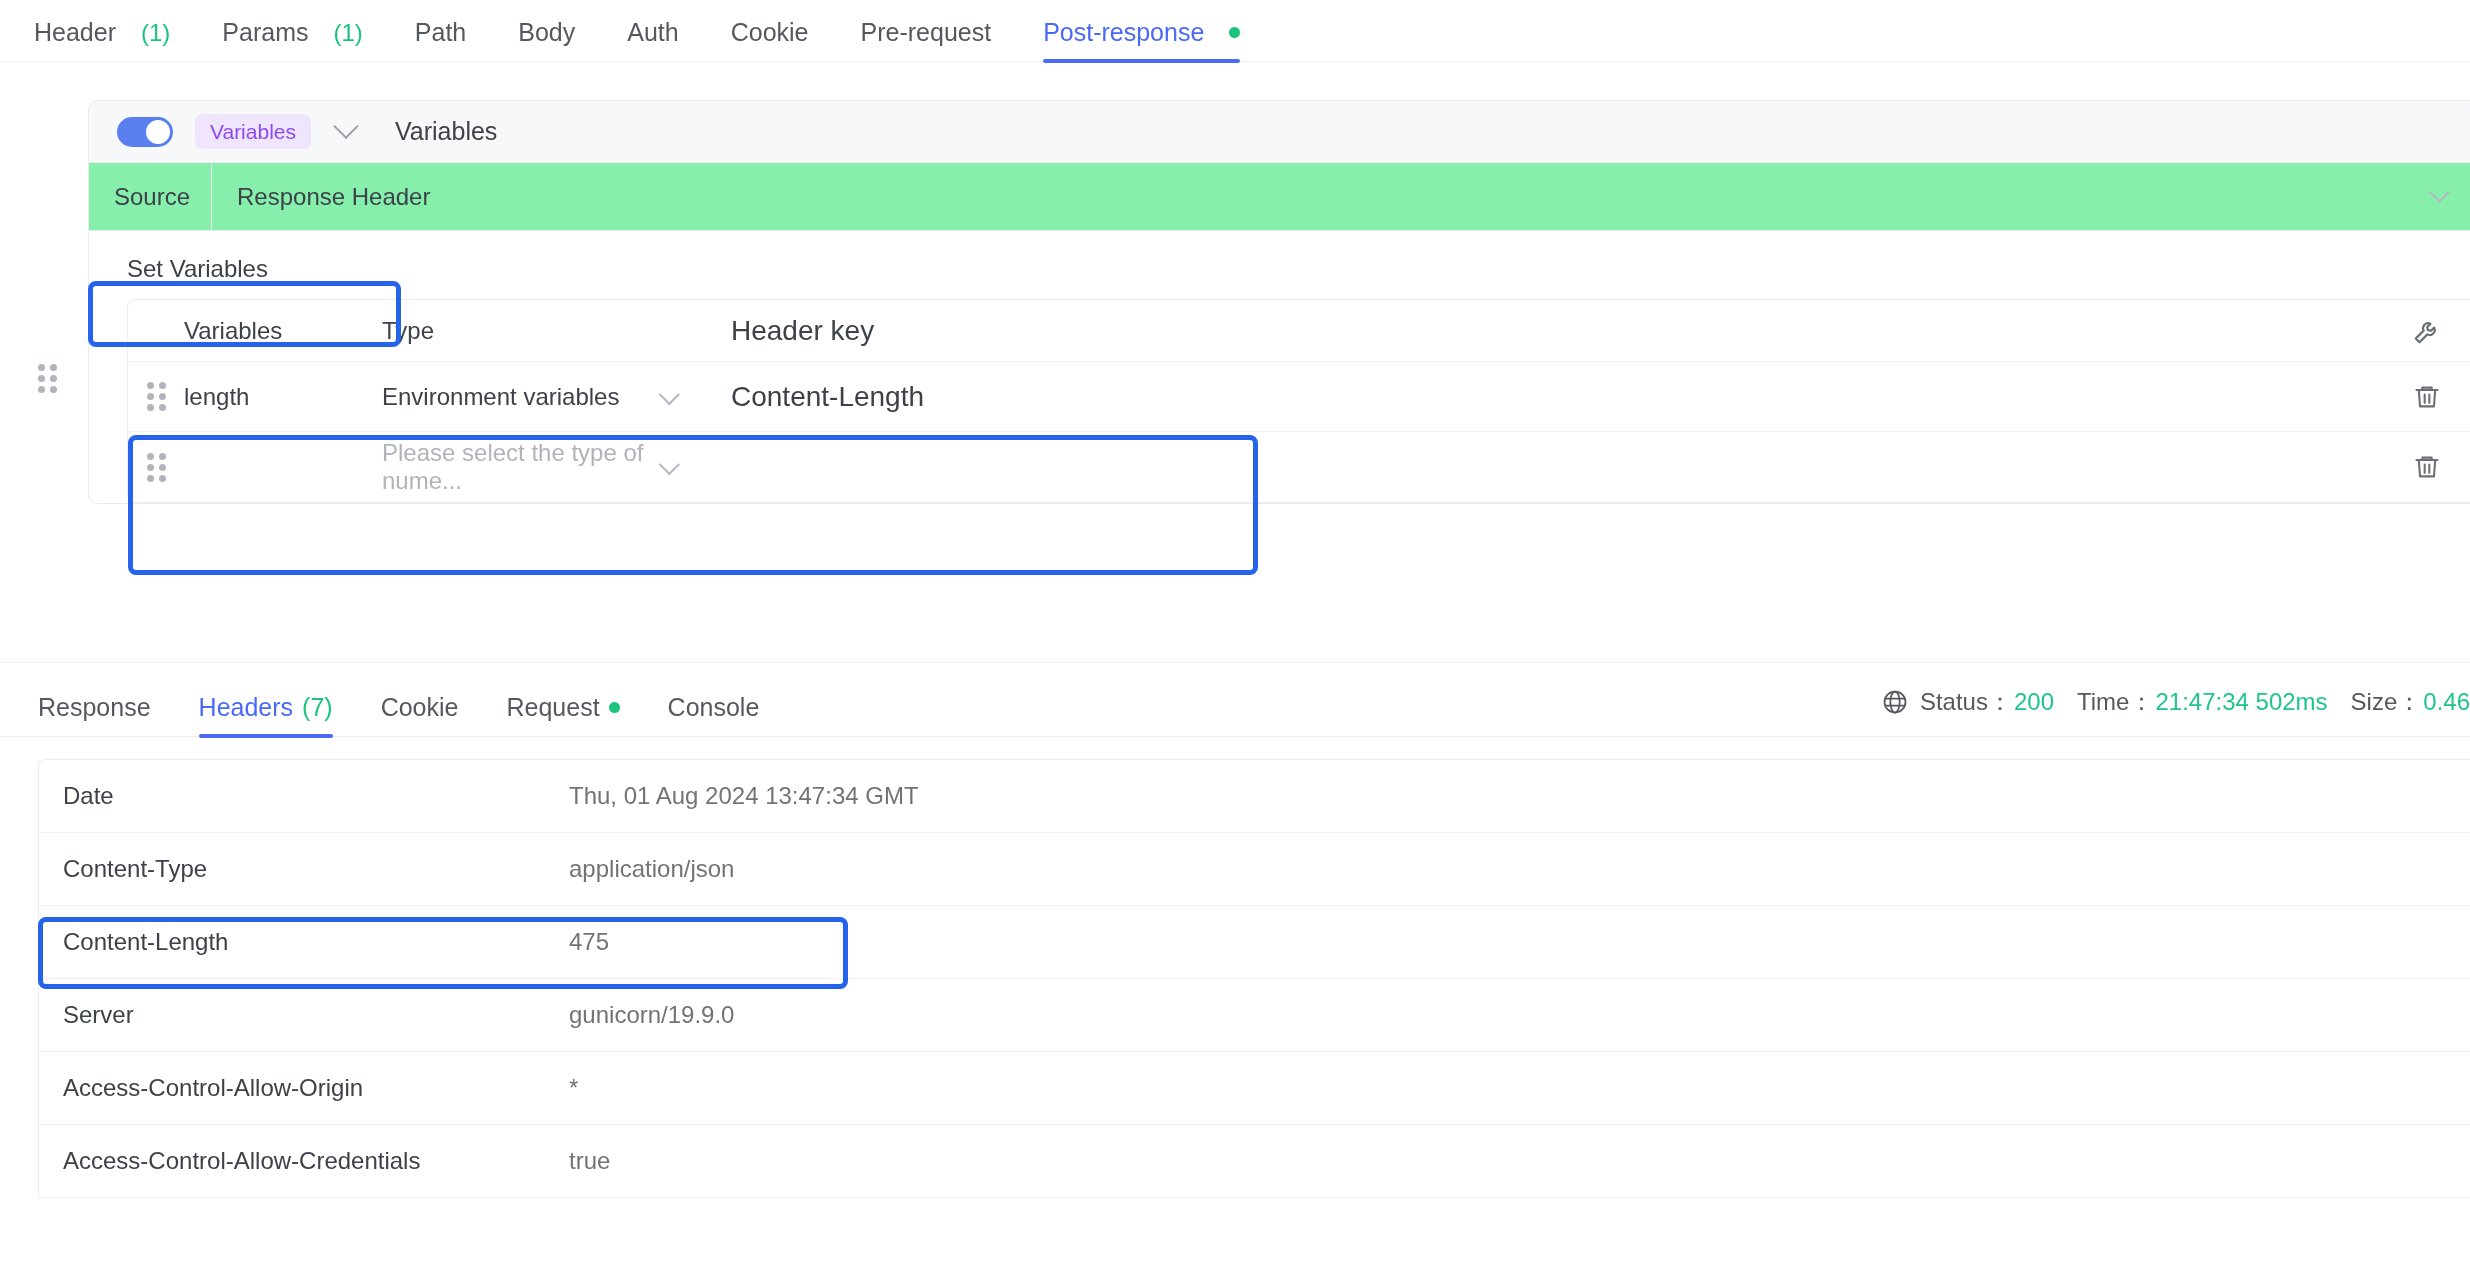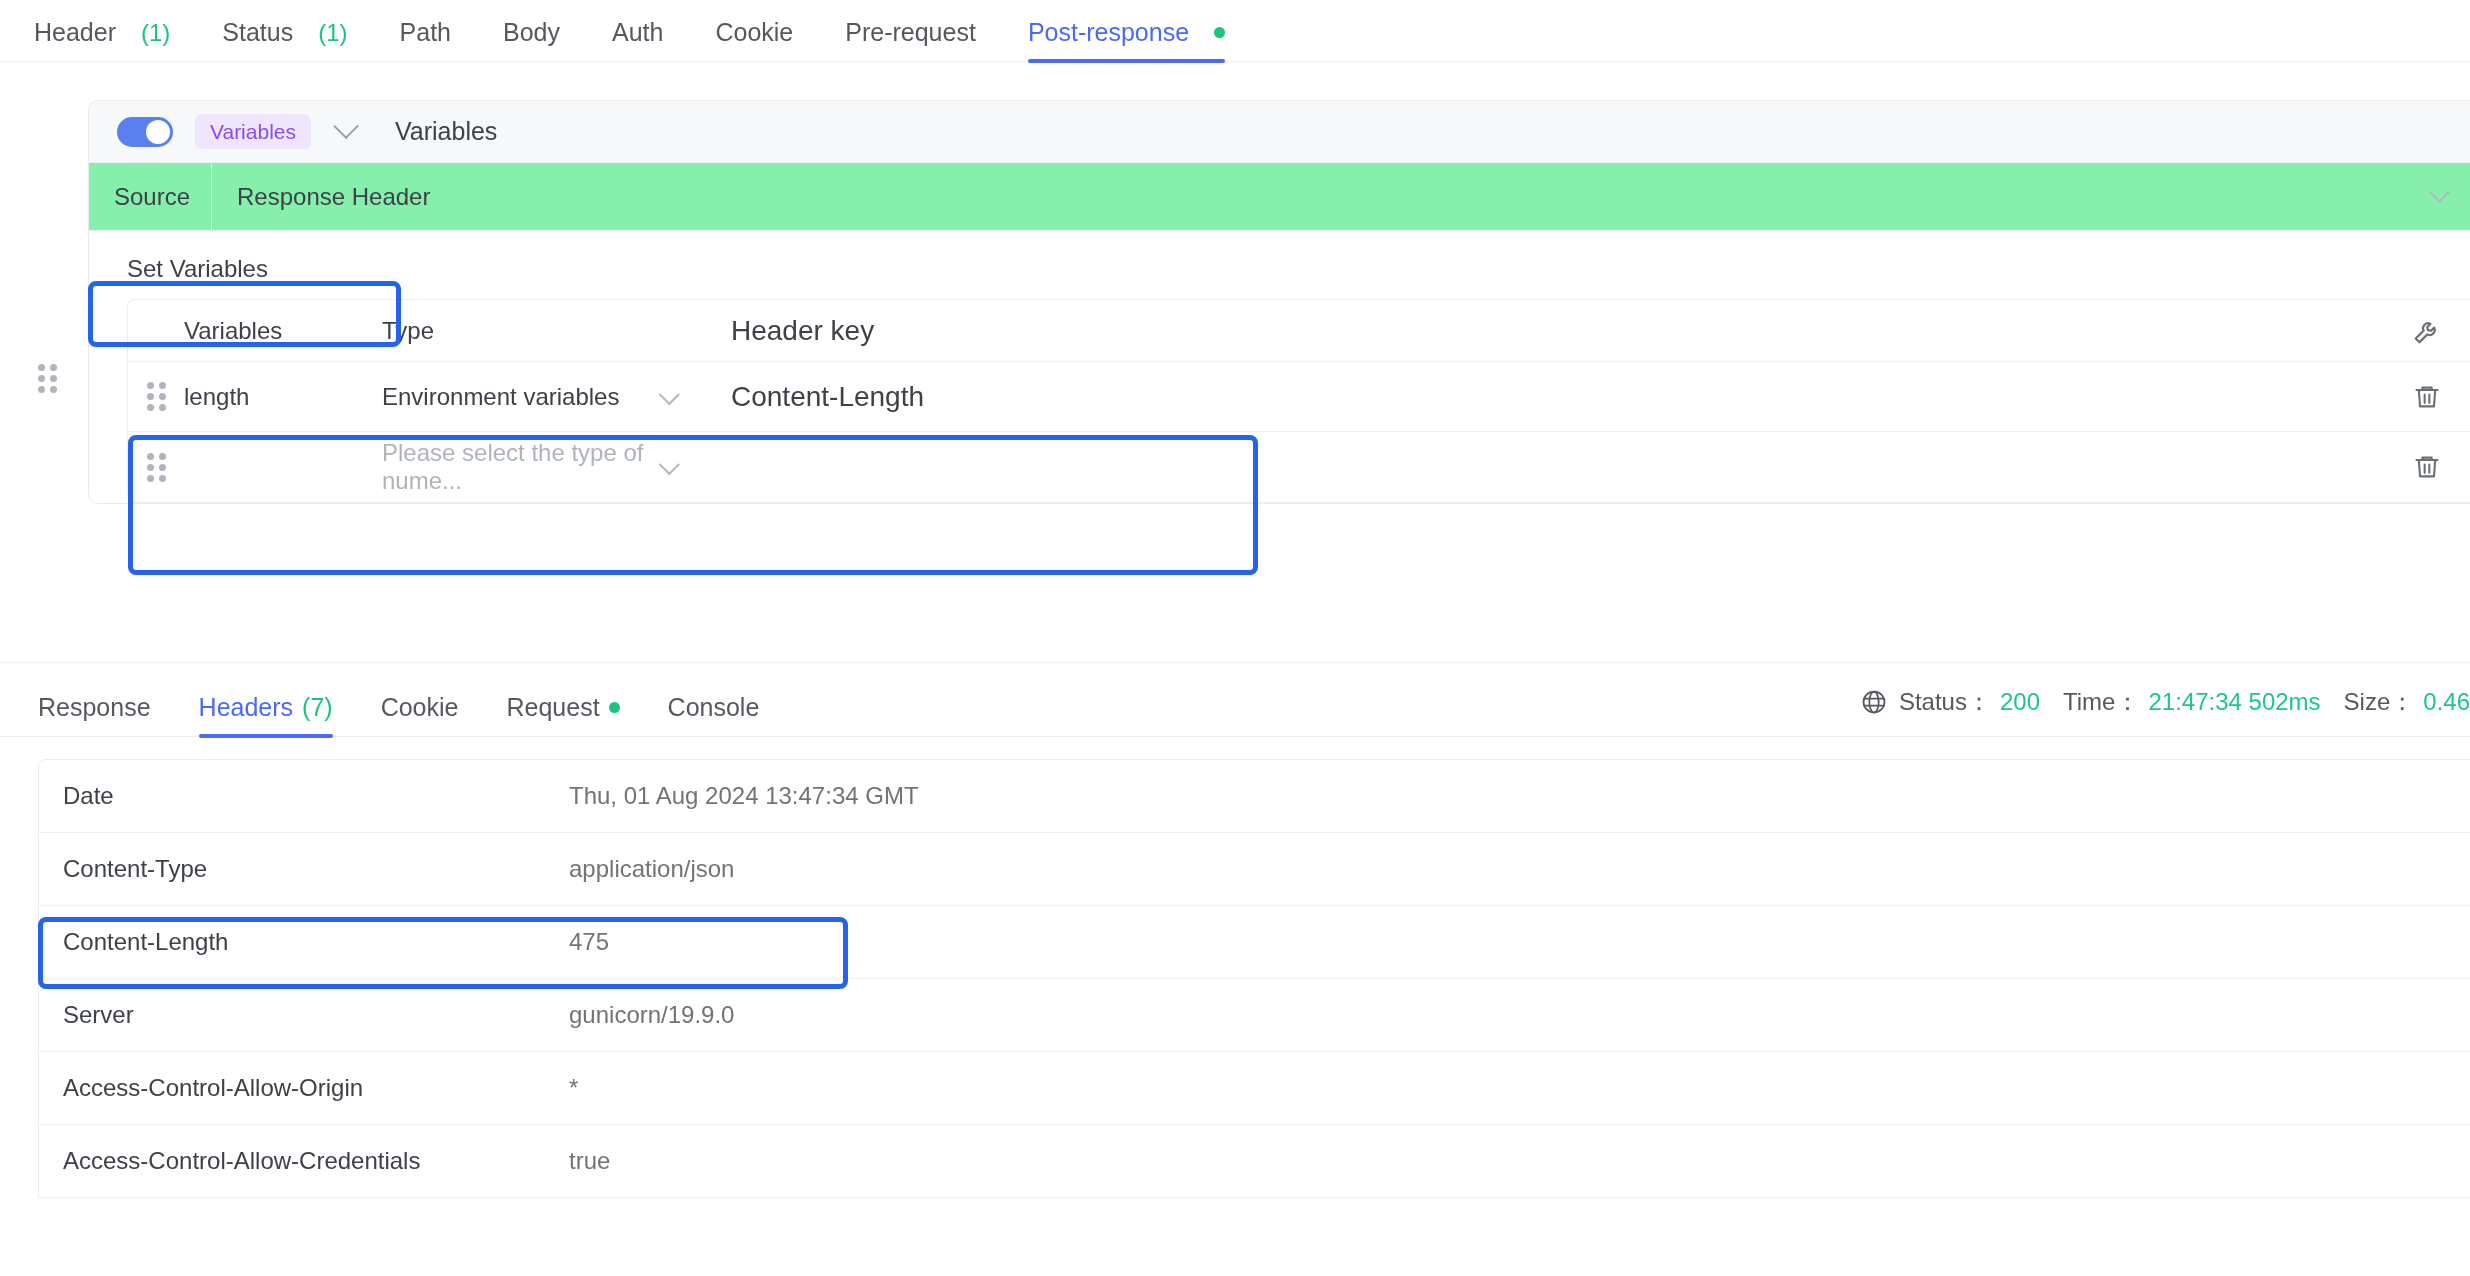--- a/index.html
+++ b/index.html
@@ -245,21 +245,21 @@
     right: 0;
     bottom: 18px;
     display: flex;
     align-items: center;
     gap: 11px;
     font-size: 24px;
     color: #55595f;
     white-space: nowrap;
   }
   .status-bar .val { color: #1fc58a; }
-  .status-bar .grp { display: flex; align-items: center; gap: 9px; margin-right: 12px; }
+  .status-bar .grp { display: flex; align-items: center; gap: 2px; margin-right: 12px; }
 
   
   .htable {
     margin: 22px 0 0 38px;
     border-top: 1.5px solid #ebedf0;
     border-left: 1.5px solid #ebedf0;
     border-radius: 8px 0 0 0;
   }
   .hrow {
     height: 73px;
@@ -273,21 +273,21 @@
 </style>
 </head>
 <body>
 
 <div class="top-tabbar">
   <div class="ttab">
     <span>Header</span>
     <span class="cnt">(1)</span>
   </div>
   <div class="ttab">
-    <span>Status</span>
+    <span>Params</span>
     <span class="cnt">(1)</span>
   </div>
   <div class="ttab">
     <span>Path</span>
   </div>
   <div class="ttab">
     <span>Body</span>
   </div>
   <div class="ttab">
     <span>Auth</span>

